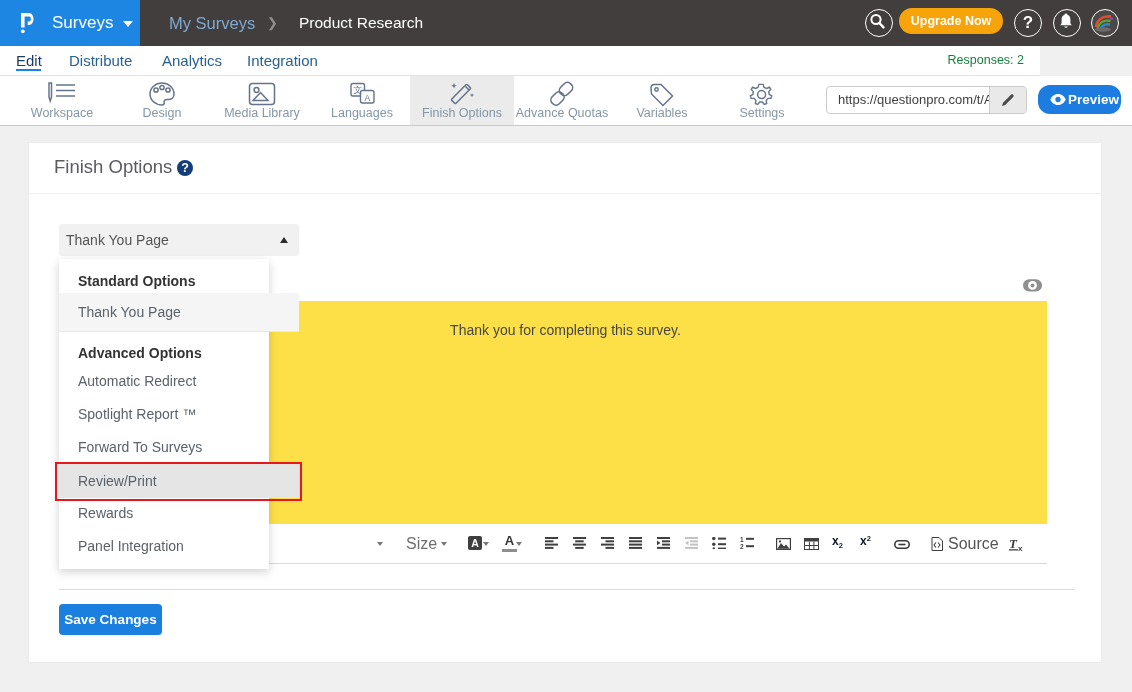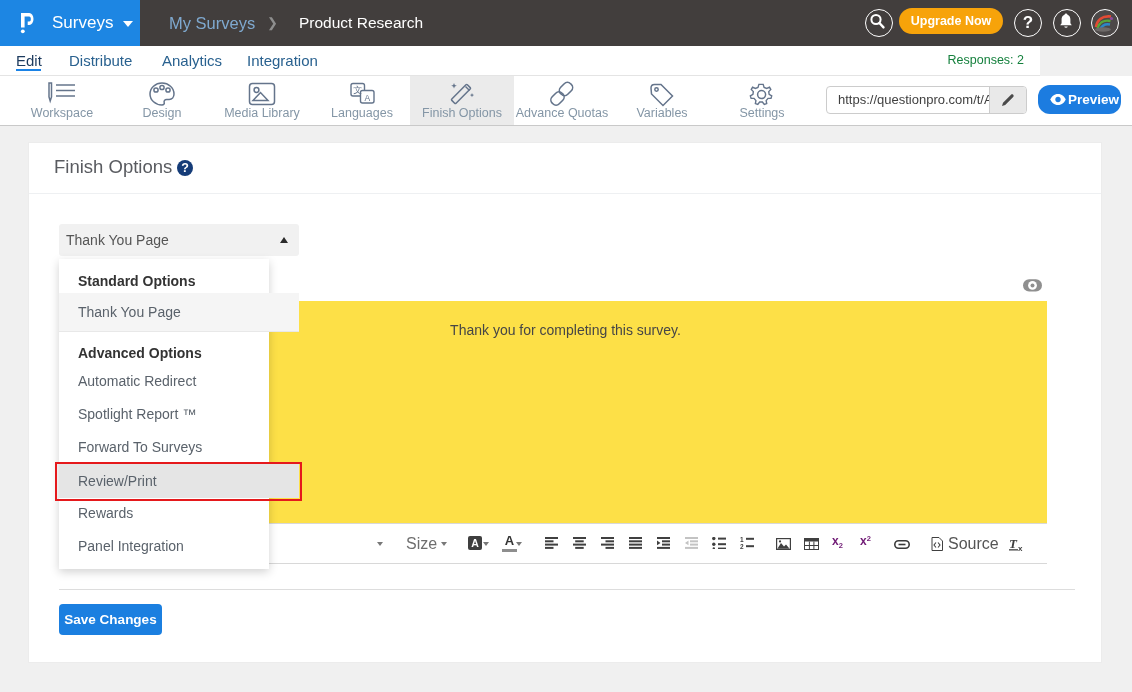--- a/index.html
+++ b/index.html
@@ -39,21 +39,21 @@
   #eyebox { position:absolute; left:994px; top:136px; width:19px; height:13px; }
   #edarea { position:absolute; left:55px; top:158px; width:963px; height:222px; background:#fde047; }
   #edtext { position:absolute; left:0; top:21px; width:100%; text-align:center; font-size:14px; color:#464646; }
   #edbar { position:absolute; left:55px; top:380px; width:963px; height:41px; background:#fff; border-top:1px solid #d8d8d8; border-bottom:1px solid #d8d8d8; }
   .caret { position:absolute; top:18px; width:0; height:0; border-left:3.5px solid transparent; border-right:3.5px solid transparent; border-top:4.5px solid #787878; }
   .tbtxt { position:absolute; top:0; height:39px; line-height:39px; font-size:16px; color:#6e6e6e; }
   .tbi { position:absolute; top:13px; }
   #abox { position:absolute; left:384px; top:12px; width:14px; height:14px; background:#3f3f3f; border-radius:2px; color:#fff; font-size:10.5px; font-weight:bold; text-align:center; line-height:14px; }
   #aund { position:absolute; left:419px; top:9px; width:13px; height:16px; color:#333; font-size:13px; font-weight:bold; text-align:center; line-height:16px; }
   #aundbar { position:absolute; left:418px; top:25px; width:15px; height:2.5px; background:#8e8e8e; }
-  .xs { position:absolute; top:10px; font-size:12px; font-weight:bold; color:#701a75; line-height:14px; }
+  .xs { position:absolute; top:10px; font-size:12px; font-weight:bold; color:#0f172a; line-height:14px; }
   .ss { position:relative; font-size:7.5px; }
   
   #sel { position:absolute; left:30px; top:81px; width:240px; height:32px; background:#f1f1f1; border-radius:3px; }
   #sel span { position:absolute; left:7px; top:0; line-height:32px; font-size:14px; color:#555; }
   #selcaret { position:absolute; right:11.5px; top:13px; width:0; height:0; border-left:4.5px solid transparent; border-right:4.5px solid transparent; border-bottom:6px solid #2b2b2b; }
   #panel { position:absolute; left:30px; top:116px; width:210px; height:310px; background:#fff; box-shadow:0 3px 9px rgba(0,0,0,0.18); }
   .pi { position:absolute; left:0; width:240px; padding-left:19px; font-size:14px; color:#5a626b; height:18px; line-height:18px; }
   .pihead { font-weight:bold; color:#333; }
   #pdiv { position:absolute; left:0; top:72px; width:240px; height:1px; background:#e8e8e8; }
   #redbox { position:absolute; left:26px; top:319px; width:247px; height:38.5px; border:2.6px solid #e5191c; }

